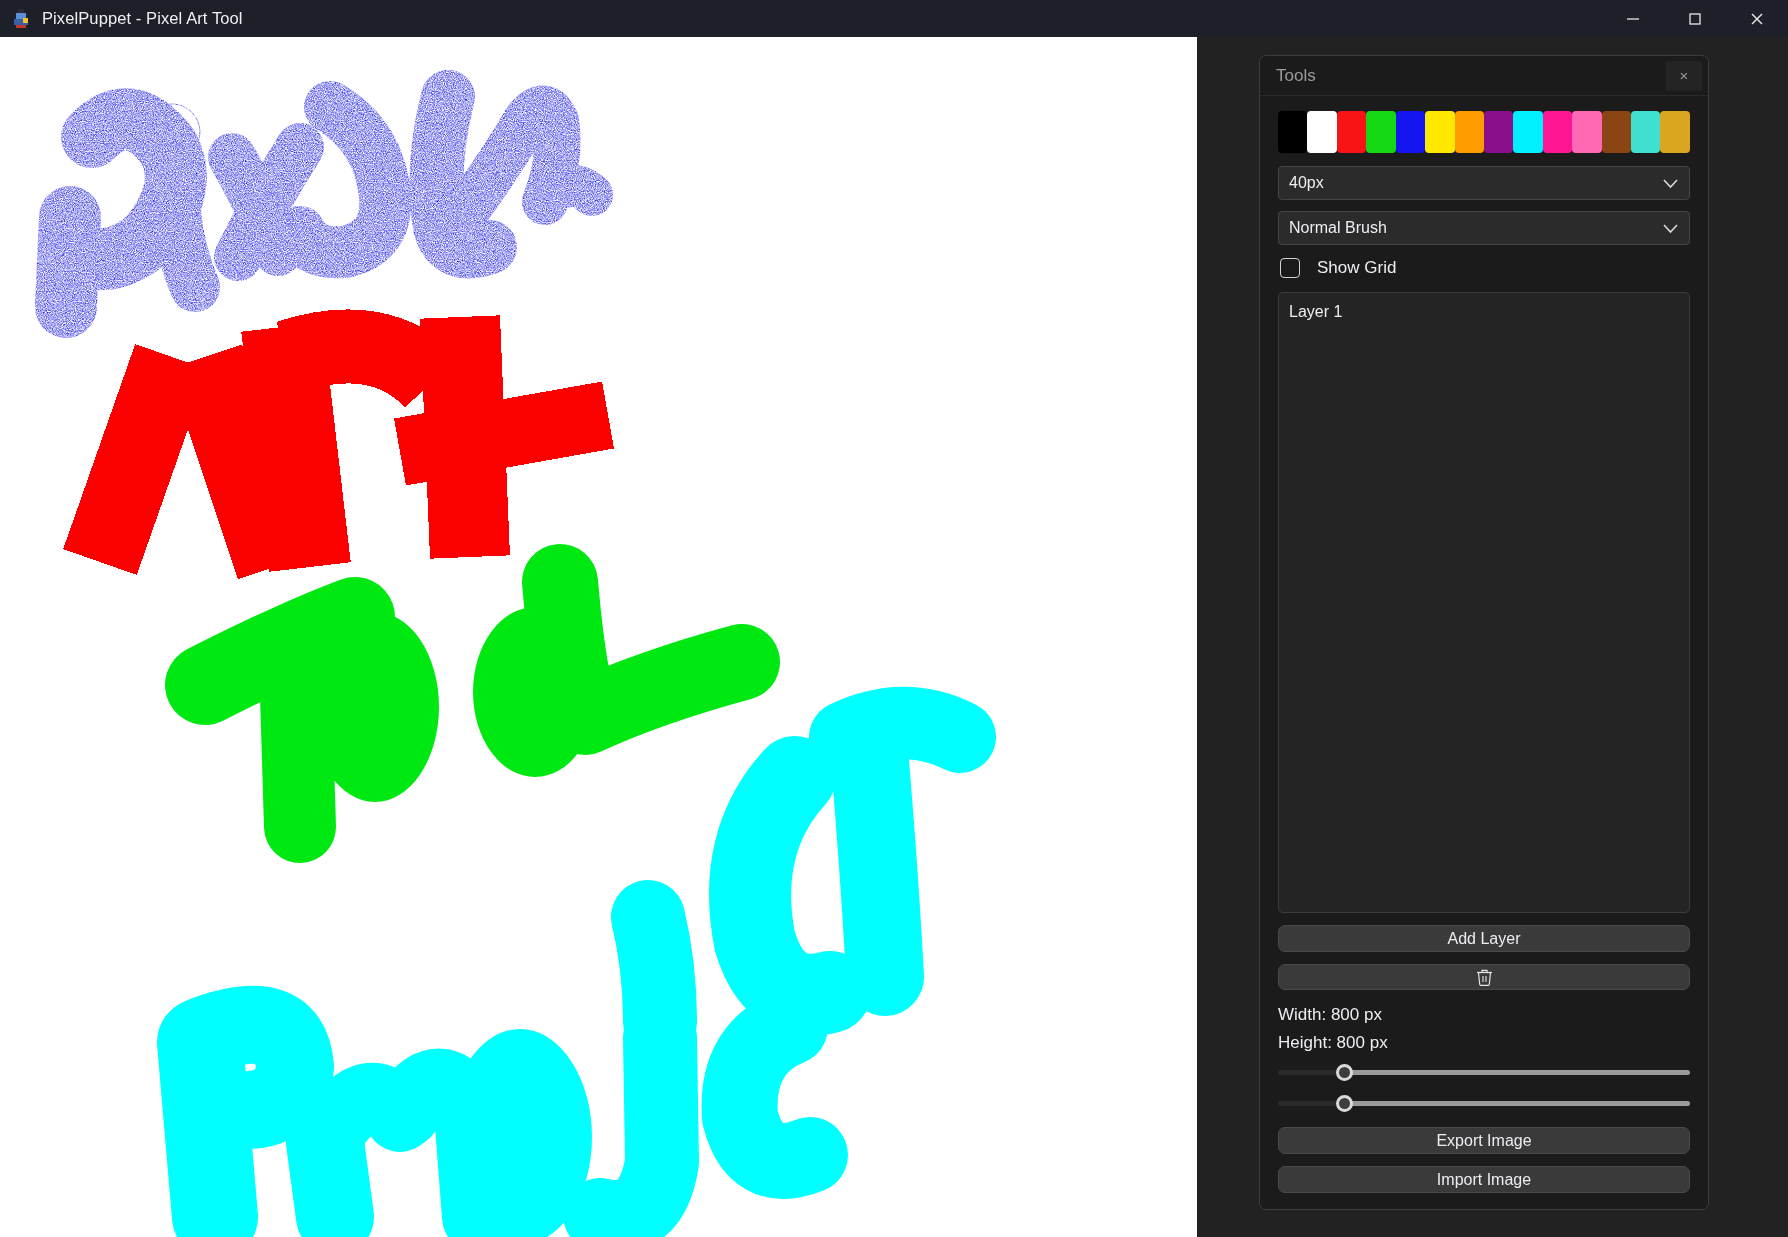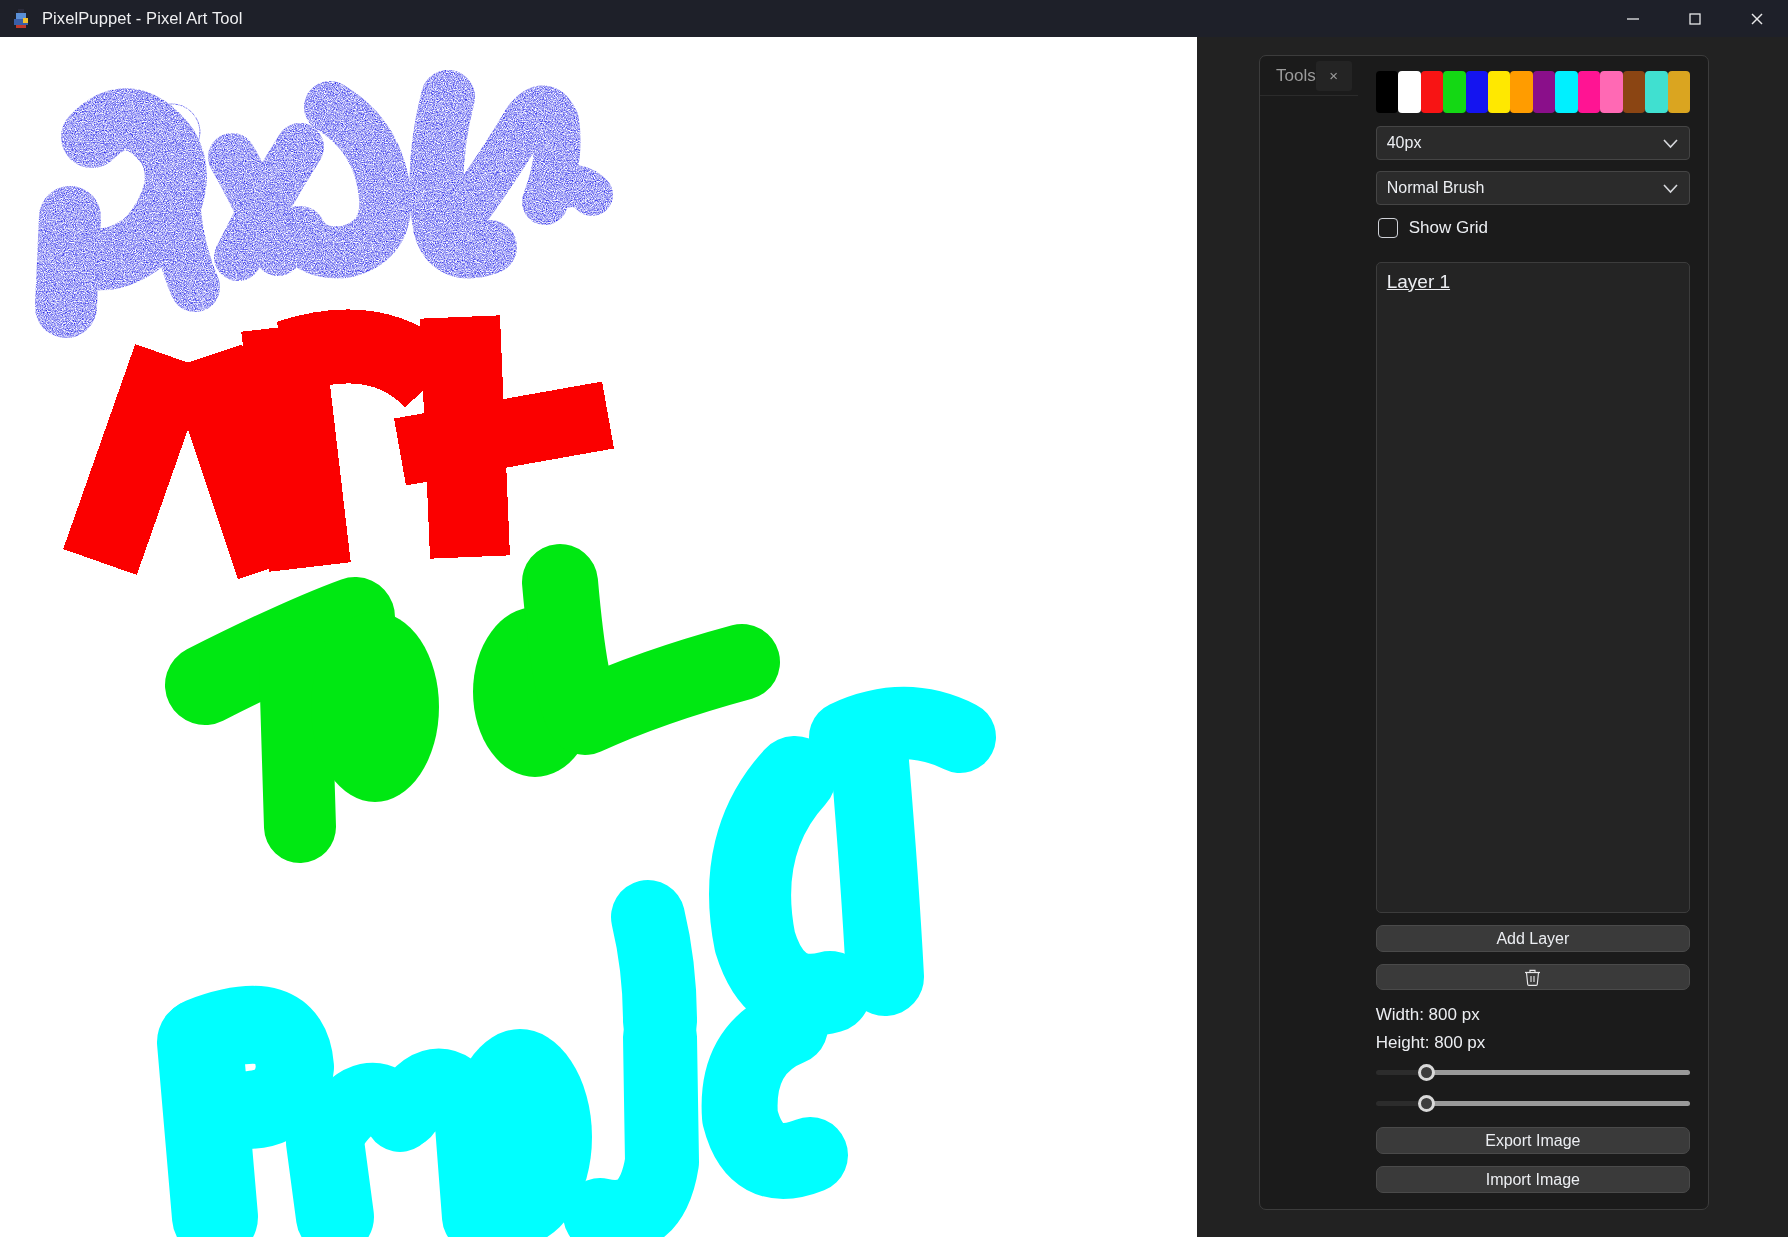--- a/index.html
+++ b/index.html
@@ -37,21 +37,21 @@
   .canvas-wrap svg { display:block; }
 
   
   .panel-bg {
     position:absolute; left:1197px; top:37px; width:591px; height:1200px;
     background:#222222;
   }
   .panel {
     position:absolute; left:1259px; top:55px; width:450px; height:1155px;
     background:#1b1b1b; border:1px solid #3c3c3c; border-radius:7px;
-    display:flex; flex-direction:row;
+    display:flex; flex-direction:column;
   }
   .panel-header {
     height:40px; flex:0 0 auto; display:flex; align-items:center;
     padding:0 6px 0 16px; border-bottom:1px solid #2b2b2b;
   }
   .panel-title { color:#9b9b9b; font-size:17px; }
   .panel-header .sp { flex:1 1 auto; }
   .panel-close {
     width:36px; height:30px; display:flex; align-items:center; justify-content:center;
     color:#9b9b9b; font-size:15px; background:#242424; border-radius:3px;
@@ -65,34 +65,34 @@
   
   .select {
     height:34px; background:#2b2b2b; border:1px solid #454545; border-radius:4px;
     display:flex; align-items:center; padding:0 10px; margin-bottom:11px;
     color:#eceef2; font-size:16px;gap:20px;
   }
   .select .val { flex:1 1 auto; }
   .select .chev { color:#d6d8dc; display:flex; }
 
   
-  .checkrow { display:flex; align-items:center; gap:11px; margin:2px 0 24px 2px; }
+  .checkrow { display:flex; align-items:center; gap:17px; margin:2px 0 14px 2px; }
   .checkbox {
     width:20px; height:20px; border:1.6px solid #cfd2d8; border-radius:4px; background:transparent;
   }
   .checklabel { color:#eceef2; font-size:17px; }
 
   
   .layers {
     flex:1 1 auto; background:#242424; border:1px solid #3c3c3c; border-radius:5px;
     padding:5px 0 0 0; overflow:hidden;
   }
   .layer {
     height:27px; display:flex; align-items:center; padding-left:7px;
-    color:#eceef2; font-size:19px; border-left:3px solid transparent;text-decoration:underline;
+    color:#eceef2; font-size:16px; border-left:3px solid transparent;
   }
   .layer.sel { background:#3a3a3a; border-left-color:#3a7ebf; }
 
   
   .btn {
     height:27px; background:#3a3a3a; border:1px solid #4a4a4a; border-radius:7px;
     display:flex; align-items:center; justify-content:center;
     color:#eceef2; font-size:16px; margin-top:12px;
   }
   .btn.icononly { height:26px; }

